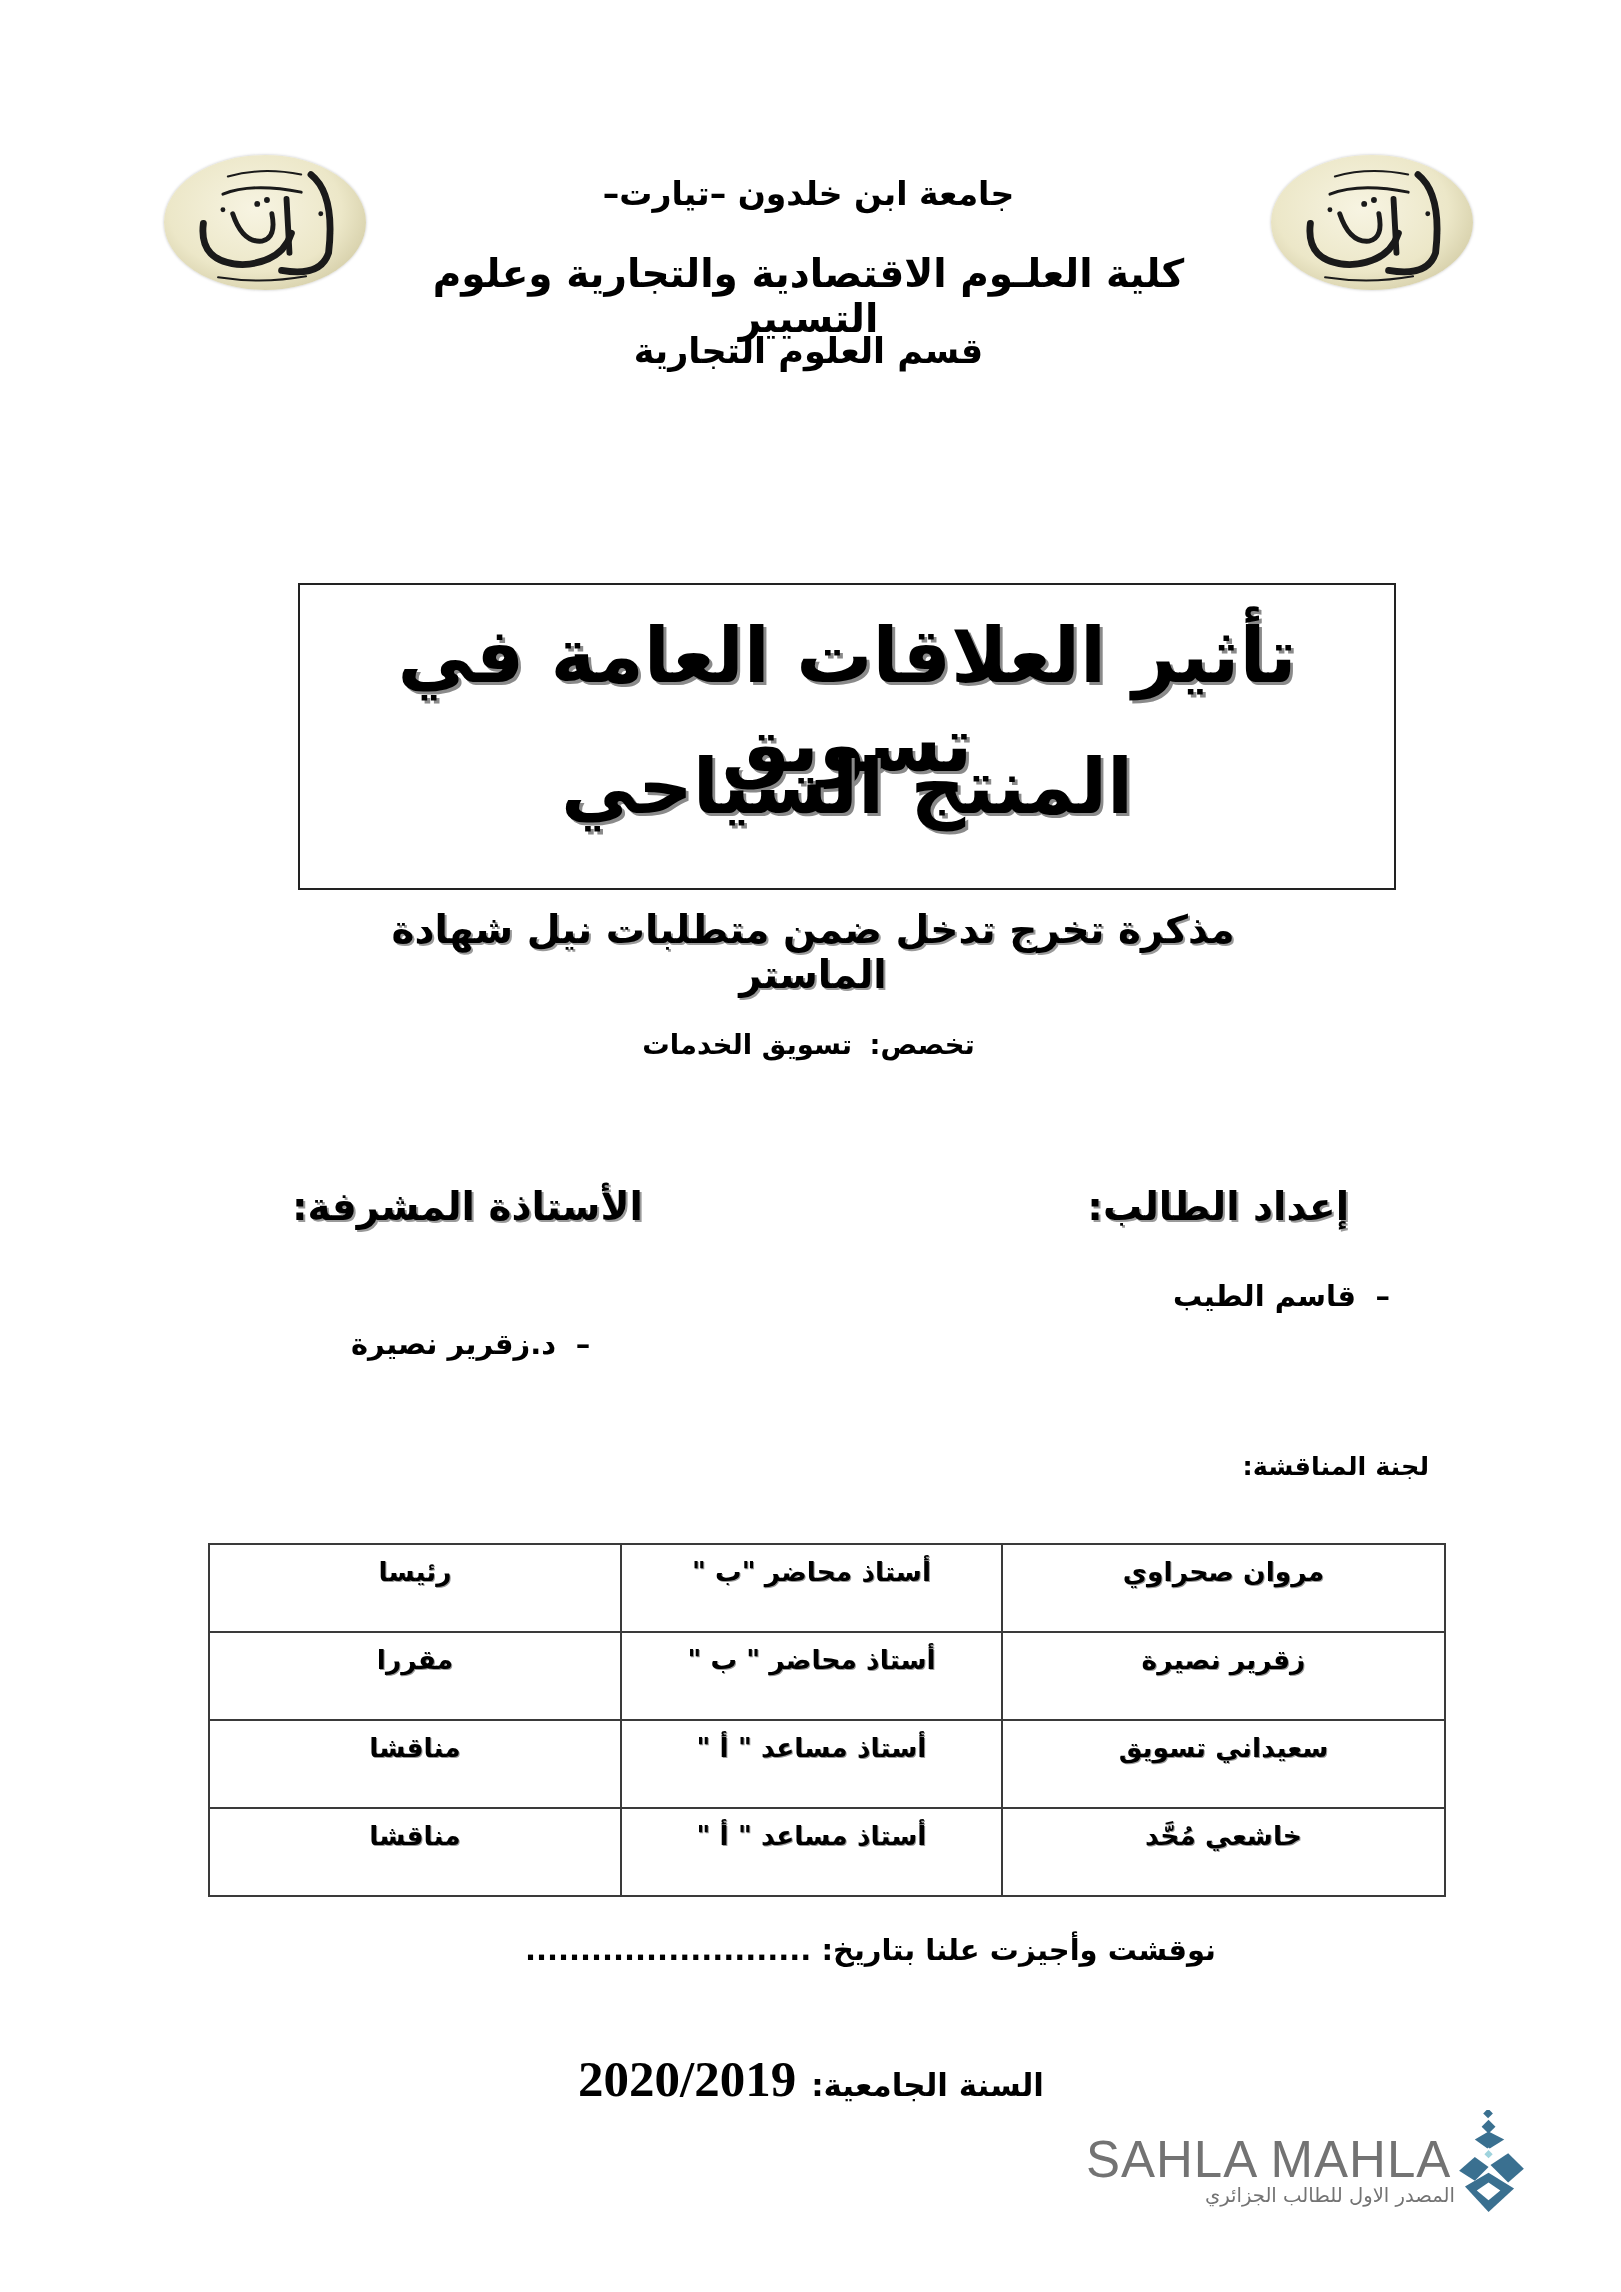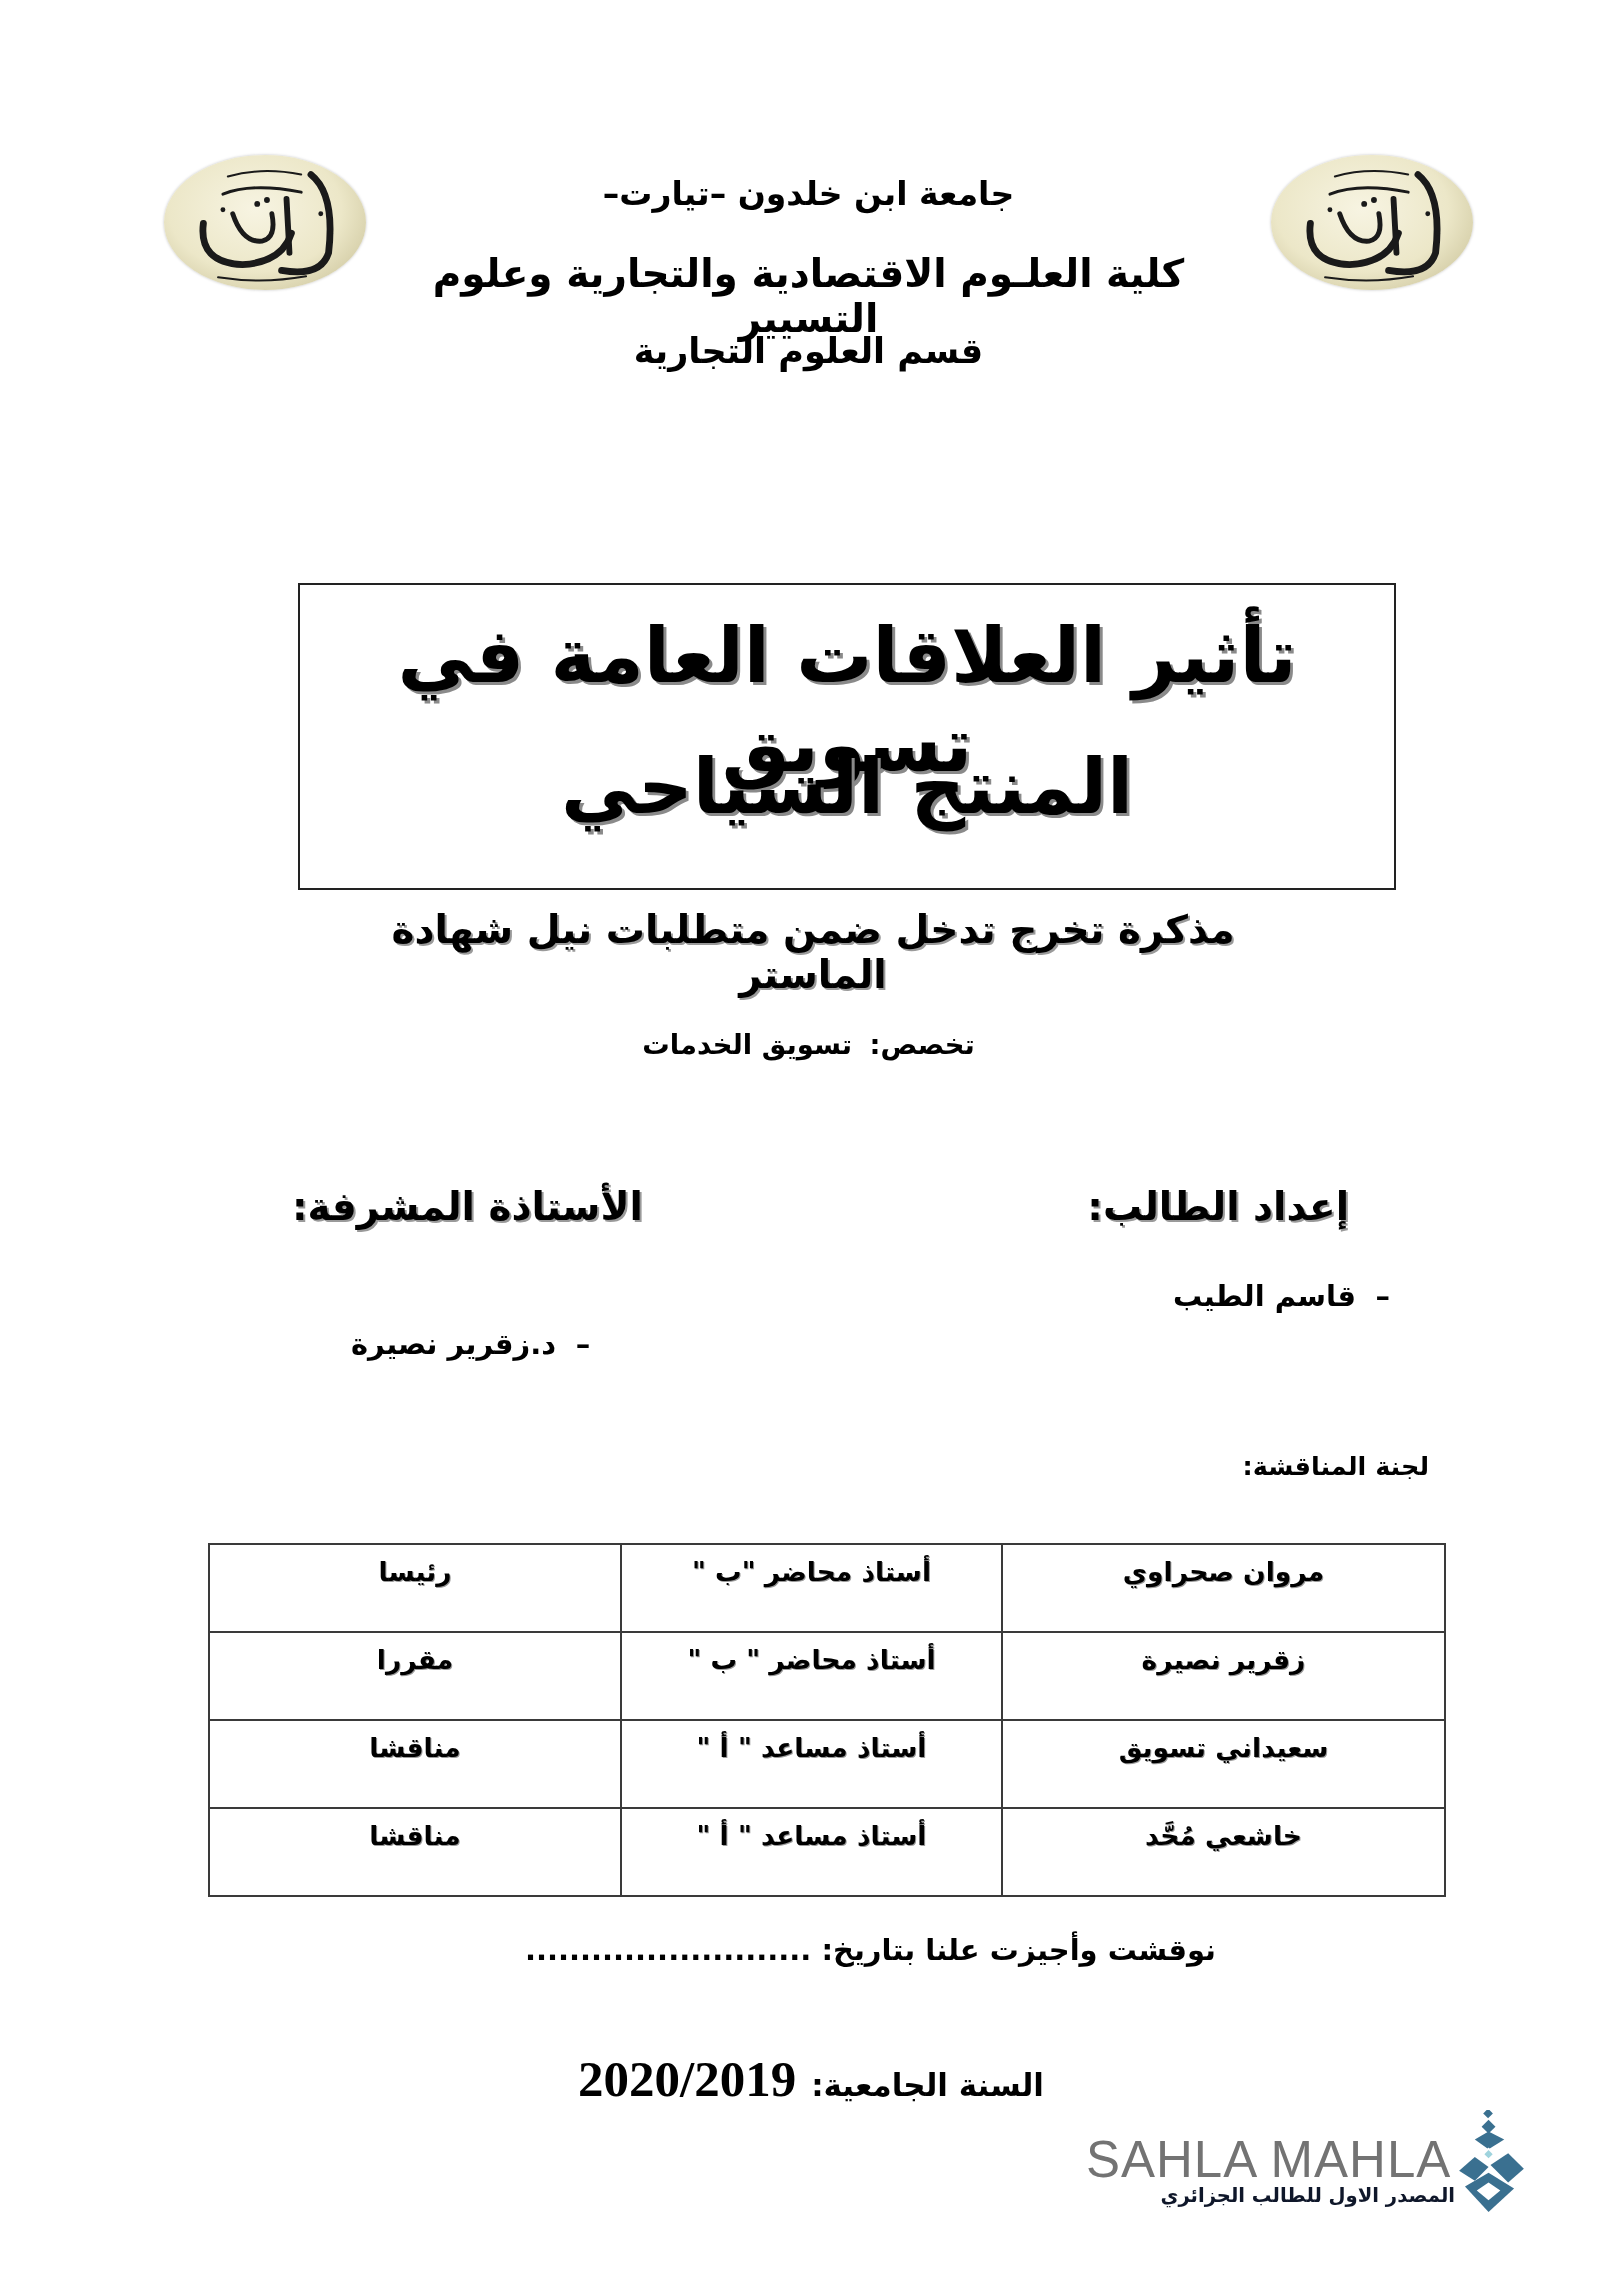--- a/index.html
+++ b/index.html
@@ -65,21 +65,21 @@
 
   .year-line { position: absolute; left: 588px; width: 456px; top: 2050px; direction: rtl; text-align: right;
                white-space: nowrap; }
   .year-label { font-family: "DejaVu Sans", sans-serif; font-weight: bold; font-size: 31px; }
   .year-value { font-family: "Liberation Serif", serif; font-weight: bold; font-size: 51px; margin-right: 9.8px; direction: ltr; unicode-bidi: isolate; }
 
   
   .wm-text { position: absolute; left: 1086px; top: 2134px; font-family: "Liberation Sans", sans-serif;
              font-size: 51px; color: #737373; letter-spacing: 1px; white-space: nowrap; line-height: 1; }
   .wm-tag { position: absolute; left: 1090px; top: 2184px; width: 365px; direction: rtl; text-align: right;
-            font-family: "DejaVu Sans", sans-serif; font-size: 19.6px; color: #0f172a; white-space: nowrap; letter-spacing: 2px; font-weight: bold; }
+            font-family: "DejaVu Sans", sans-serif; font-size: 19.6px; color: #737373; white-space: nowrap; letter-spacing: 2px; }
   .wm-emblem { position: absolute; left: 1455px; top: 2110px; width: 71px; height: 104px; }
 </style>
 </head>
 <body>
 
 <div class="logo" style="left:164px; top:155px;">
   <svg viewBox="0 0 206 138">
     <g fill="none" stroke="#1a1a1a" stroke-linecap="round">
       <path d="M150 20 Q175 40 168 100 Q160 125 120 118" stroke-width="7"></path>
       <path d="M60 40 Q90 28 140 38" stroke-width="3"></path>

